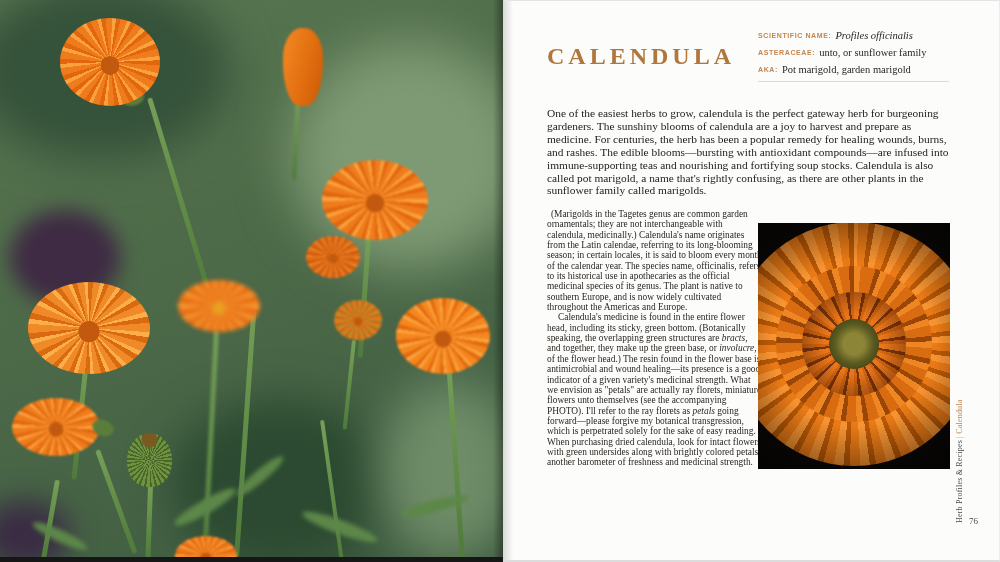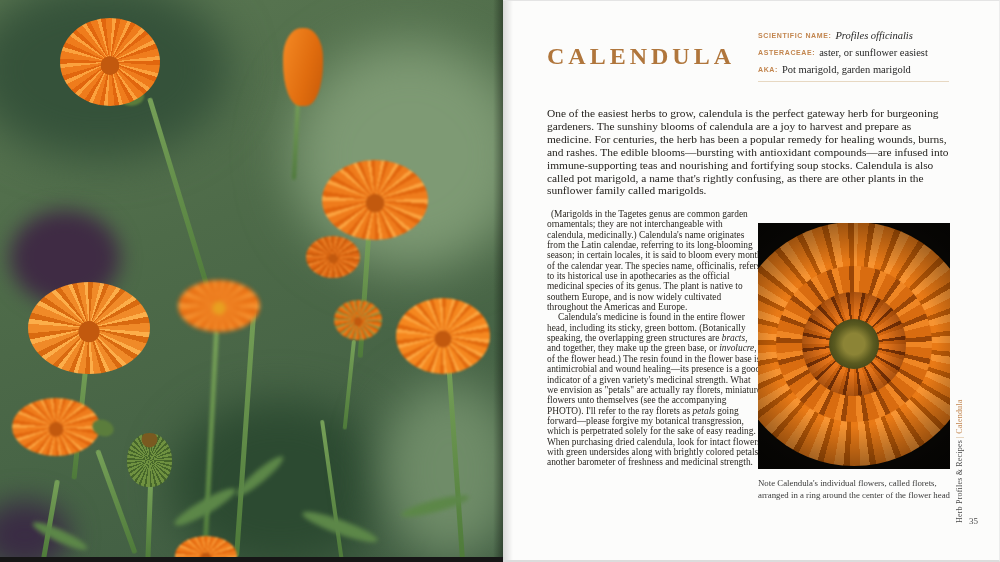--- a/index.html
+++ b/index.html
@@ -131,21 +131,21 @@
 
     <div class="title">CALENDULA</div>
 
     <div class="info">
       <div class="info-row">
         <span class="info-label">SCIENTIFIC NAME:</span>
         <span class="info-value sci">Profiles officinalis</span>
       </div>
       <div class="info-row">
         <span class="info-label">ASTERACEAE:</span>
-        <span class="info-value">aster, or sunflower easiest</span>
+        <span class="info-value">unto, or sunflower family</span>
       </div>
       <div class="info-row">
         <span class="info-label">AKA:</span>
         <span class="info-value">Pot marigold, garden marigold</span>
       </div>
     </div>
     <div class="rule"></div>
 
     <div class="intro">One of the easiest herbs to grow, calendula is the perfect gateway herb for burgeoning gardeners. The sunshiny blooms of calendula are a joy to harvest and prepare as medicine. For centuries, the herb has been a popular remedy for healing wounds, burns, and rashes. The edible blooms—bursting with antioxidant compounds—are infused into immune-supporting teas and nourishing and fortifying soup stocks. Calendula is also called pot marigold, a name that's rightly confusing, as there are other plants in the sunflower family called marigolds.</div>
 
@@ -155,24 +155,23 @@
     </div>
 
     <div class="photo-right">
       <div class="pr petals-outer"></div>
       <div class="pr petals-mid"></div>
       <div class="pr florets"></div>
       <div class="pr disc"></div>
       <div class="vignette"></div>
     </div>
 
-    <div class="caption">Note Calendula's individual flowers, called florets, arranged in a ring around the center of the flower head</div>
 
     <div class="sidebar">
       <span class="section">Herb Profiles &amp; Recipes</span>
       <span class="sep">|</span>
       <span class="chapter">Calendula</span>
     </div>
 
-    <div class="pagenum">35</div>
+    <div class="pagenum">76</div>
   </div>
 
 </div>
 
 </body></html>

